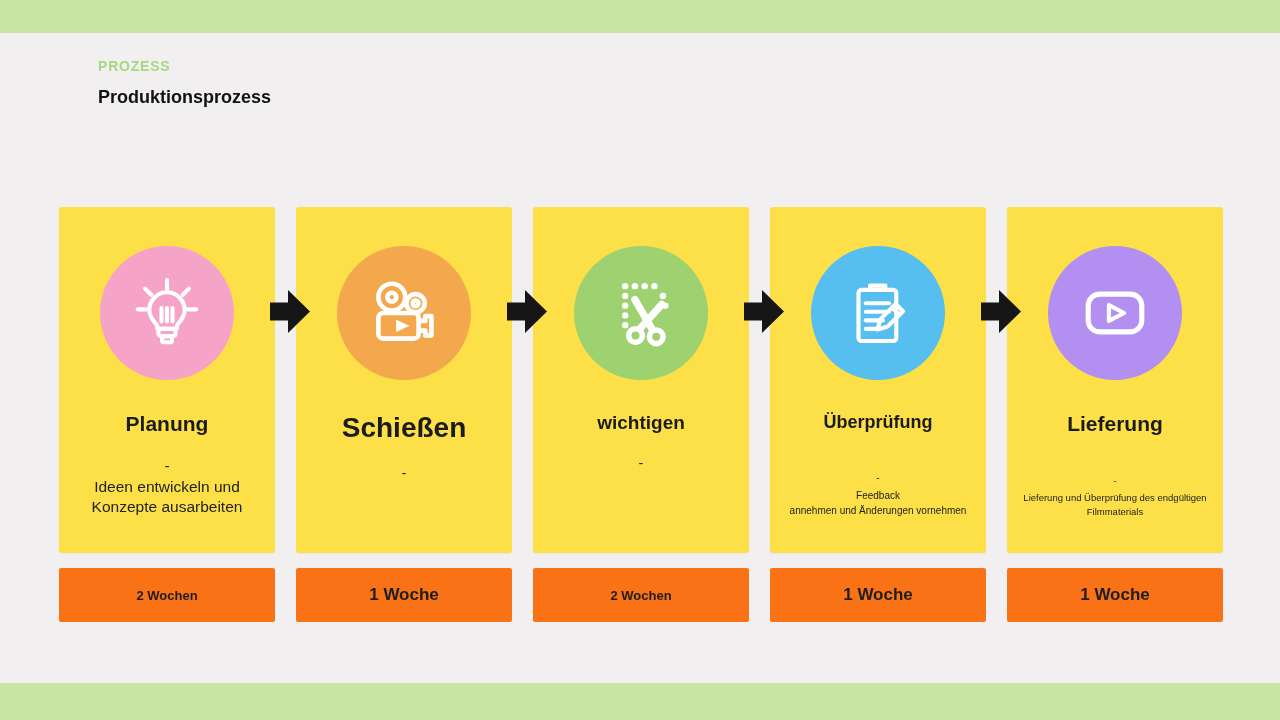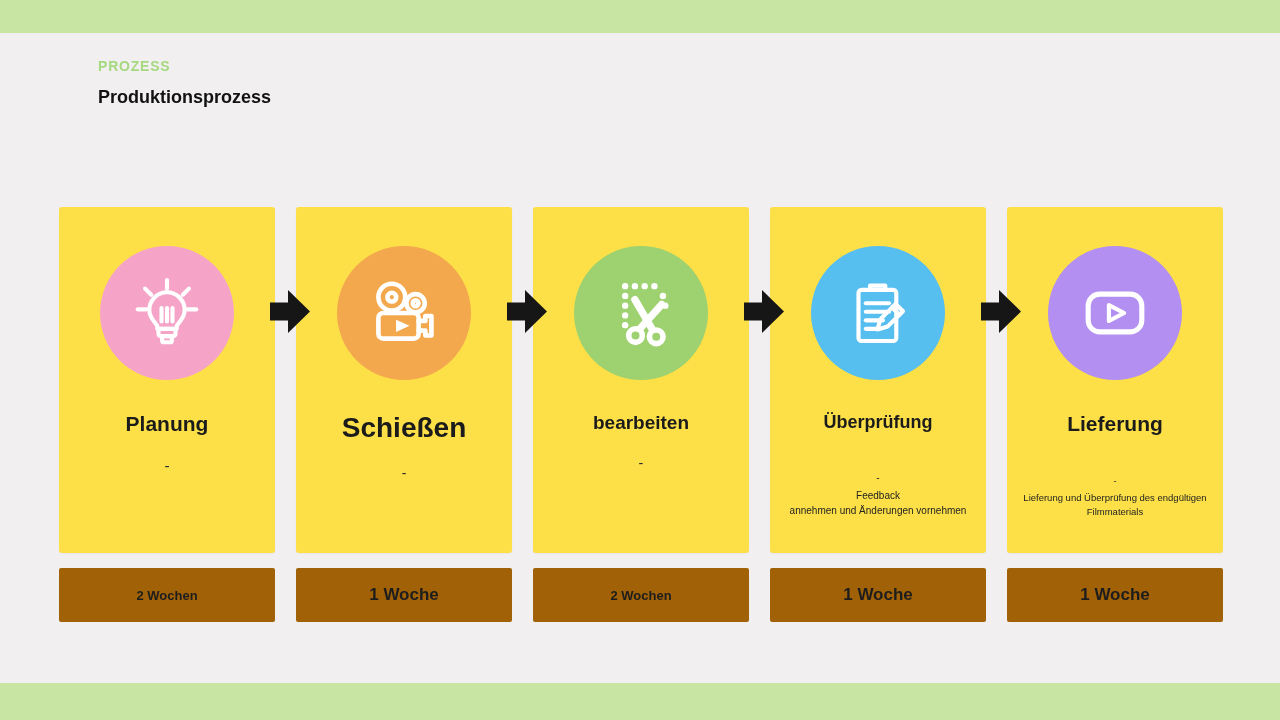--- a/index.html
+++ b/index.html
@@ -46,21 +46,21 @@
   .s1 .sep, .s1 .desc { font-size:15.5px; }
   .s2 .sep, .s2 .desc { font-size:14px; }
   .s3 .sep, .s3 .desc { font-size:14.5px; }
   .s4 .sep, .s4 .desc { font-size:10px; }
   .s5 .sep, .s5 .desc { font-size:9.5px; }
   .s4 .sep, .s5 .sep { margin-top:40px; }
   .s4 .desc, .s5 .desc { margin-top:5px; line-height:1.5; }
 
   .durations-row { position:absolute; left:59px; top:568px; display:flex; gap:21px; }
   .duration-box {
-    width:216px; height:54px; background:#a16207; border-radius:2px;
+    width:216px; height:54px; background:#f97316; border-radius:2px;
     display:flex; align-items:center; justify-content:center;
     font-weight:bold; color:#1d1d1d;
   }
   .duration-box.small { font-size:13px; }
   .duration-box.large { font-size:17px; }
 
   .arrow {
     position:absolute; top:290px; width:40px; height:43px;
     clip-path:polygon(0 29%, 45% 29%, 45% 0, 100% 50%, 45% 100%, 45% 71%, 0 71%);
   }
@@ -89,20 +89,22 @@
           <line x1="56" y1="29" x2="49" y2="29"></line>
           <path d="M32 15 a14.5 14.5 0 0 1 14.5 14.5 c0 6.5 -4.5 9.5 -6.5 13 v2.5 h-16 v-2.5 c-2 -3.5 -6.5 -6.5 -6.5 -13 A14.5 14.5 0 0 1 32 15 z"></path>
           <path d="M27.5 28 v11 M32 28 v11 M36.5 28 v11"></path>
           <rect x="25" y="45" width="14" height="6" rx="2"></rect>
           <rect x="28" y="51" width="8" height="5" rx="1.5"></rect>
         </svg>
       </span>
     </div>
     <div class="step-title">Planung</div>
     <div class="sep">-</div>
+    <div class="desc">Ideen entwickeln und
+Konzepte ausarbeiten</div>
   </div>
 
   <div class="card s2">
     <div class="circle" style="background: rgb(244, 168, 77);">
       <span>
         <svg viewBox="0 0 64 64" fill="none" stroke="#ffffff" stroke-width="3.8" stroke-linecap="round" stroke-linejoin="round">
           <circle cx="22" cy="19" r="11"></circle>
           <circle cx="22" cy="19" r="3.6"></circle>
           <circle cx="41.5" cy="24" r="7.5"></circle>
           <circle cx="41.5" cy="24" r="2.4"></circle>
@@ -133,21 +135,21 @@
               <circle cx="52" cy="26" r="2.6"></circle>
           </g>
           <line x1="27" y1="21" x2="41" y2="45" stroke-width="6"></line>
           <line x1="49" y1="25" x2="31" y2="45" stroke-width="6"></line>
           <circle cx="27.5" cy="50.5" r="5.6" stroke-width="4.6"></circle>
           <circle cx="44.5" cy="51.5" r="5.6" stroke-width="4.6"></circle>
           <circle cx="37" cy="40" r="2.2" fill="#ffffff" stroke="none"></circle>
         </svg>
       </span>
     </div>
-    <div class="step-title">bearbeiten</div>
+    <div class="step-title">wichtigen</div>
     <div class="sep">-</div>
   </div>
 
   <div class="card s4">
     <div class="circle" style="background: rgb(87, 190, 240);">
       <span>
         <svg viewBox="0 0 64 64" fill="none" stroke="#ffffff" stroke-width="3.4" stroke-linecap="round" stroke-linejoin="round">
           <rect x="16" y="13" width="31" height="42" rx="2.5"></rect>
           <path d="M25.5 13 v-3.5 h12.5 V13"></path>
           <line x1="22" y1="24" x2="41" y2="24"></line>

